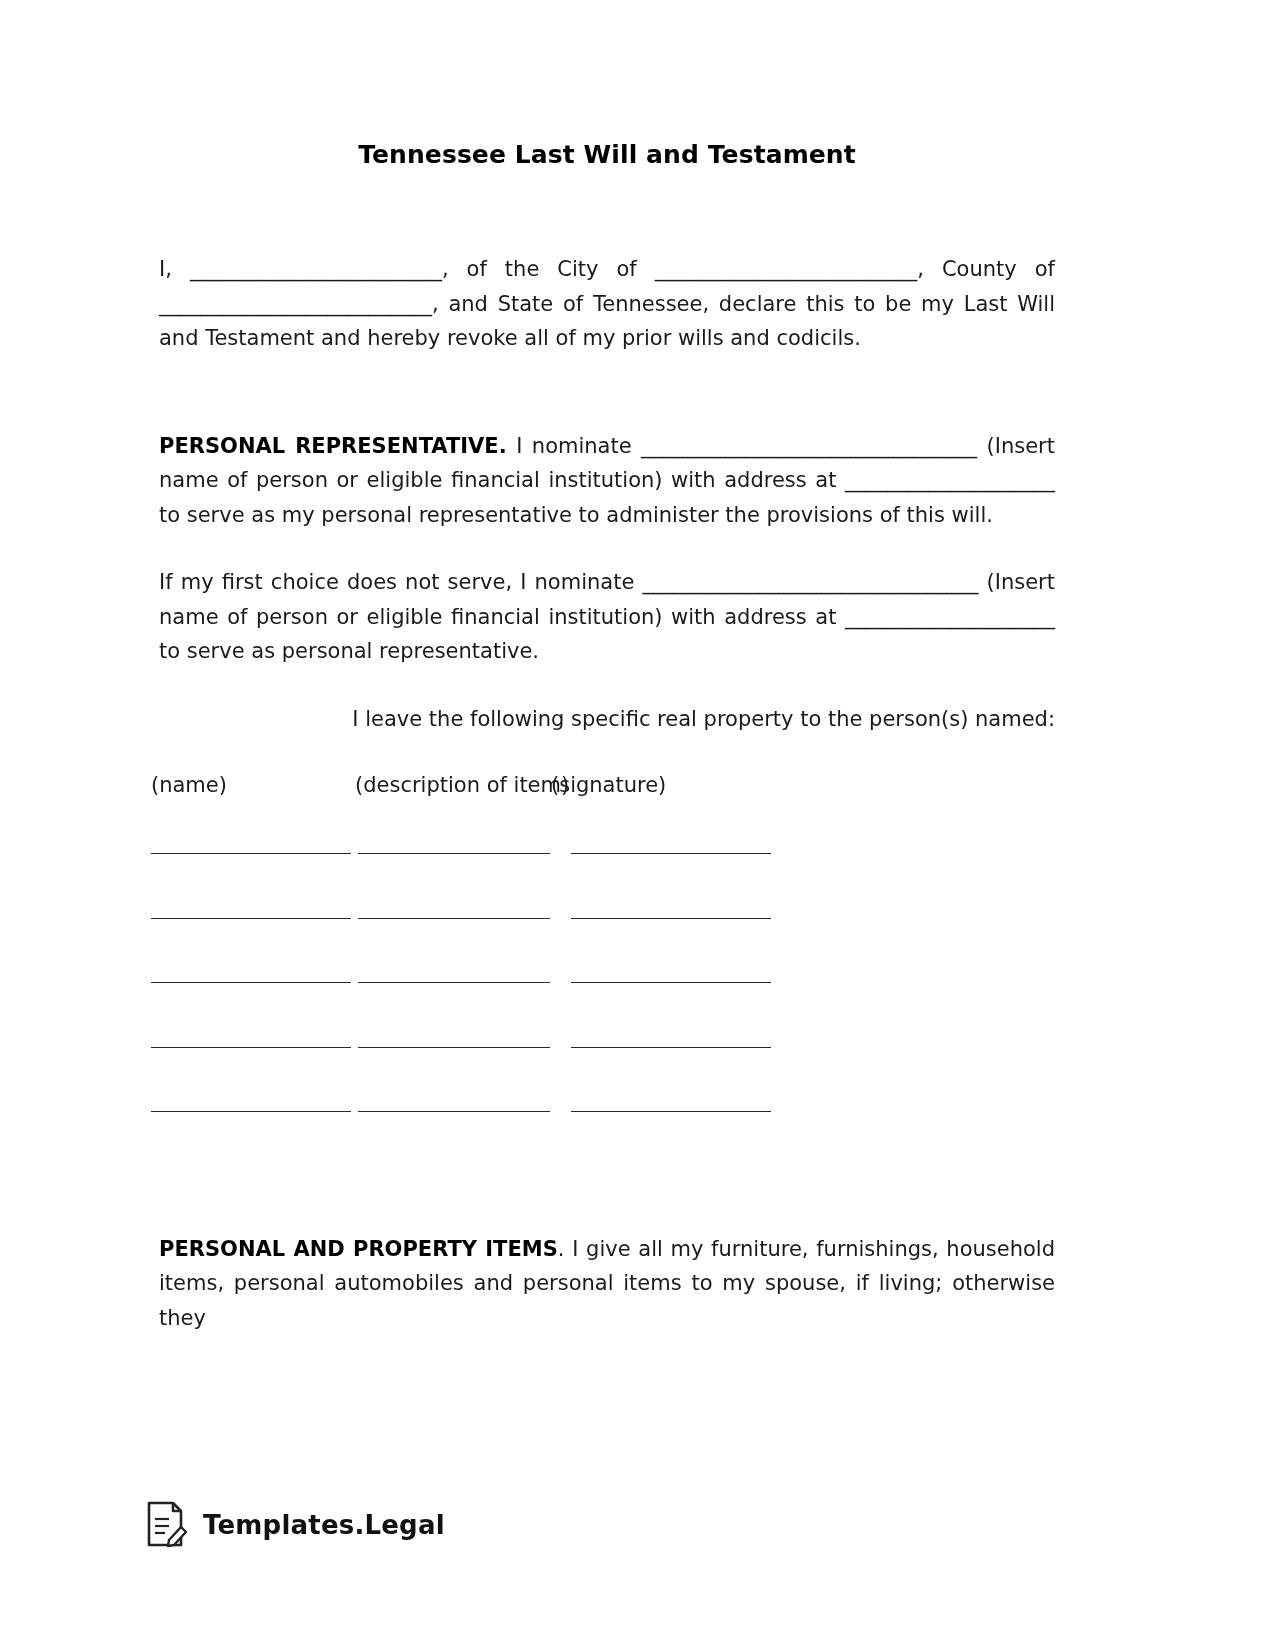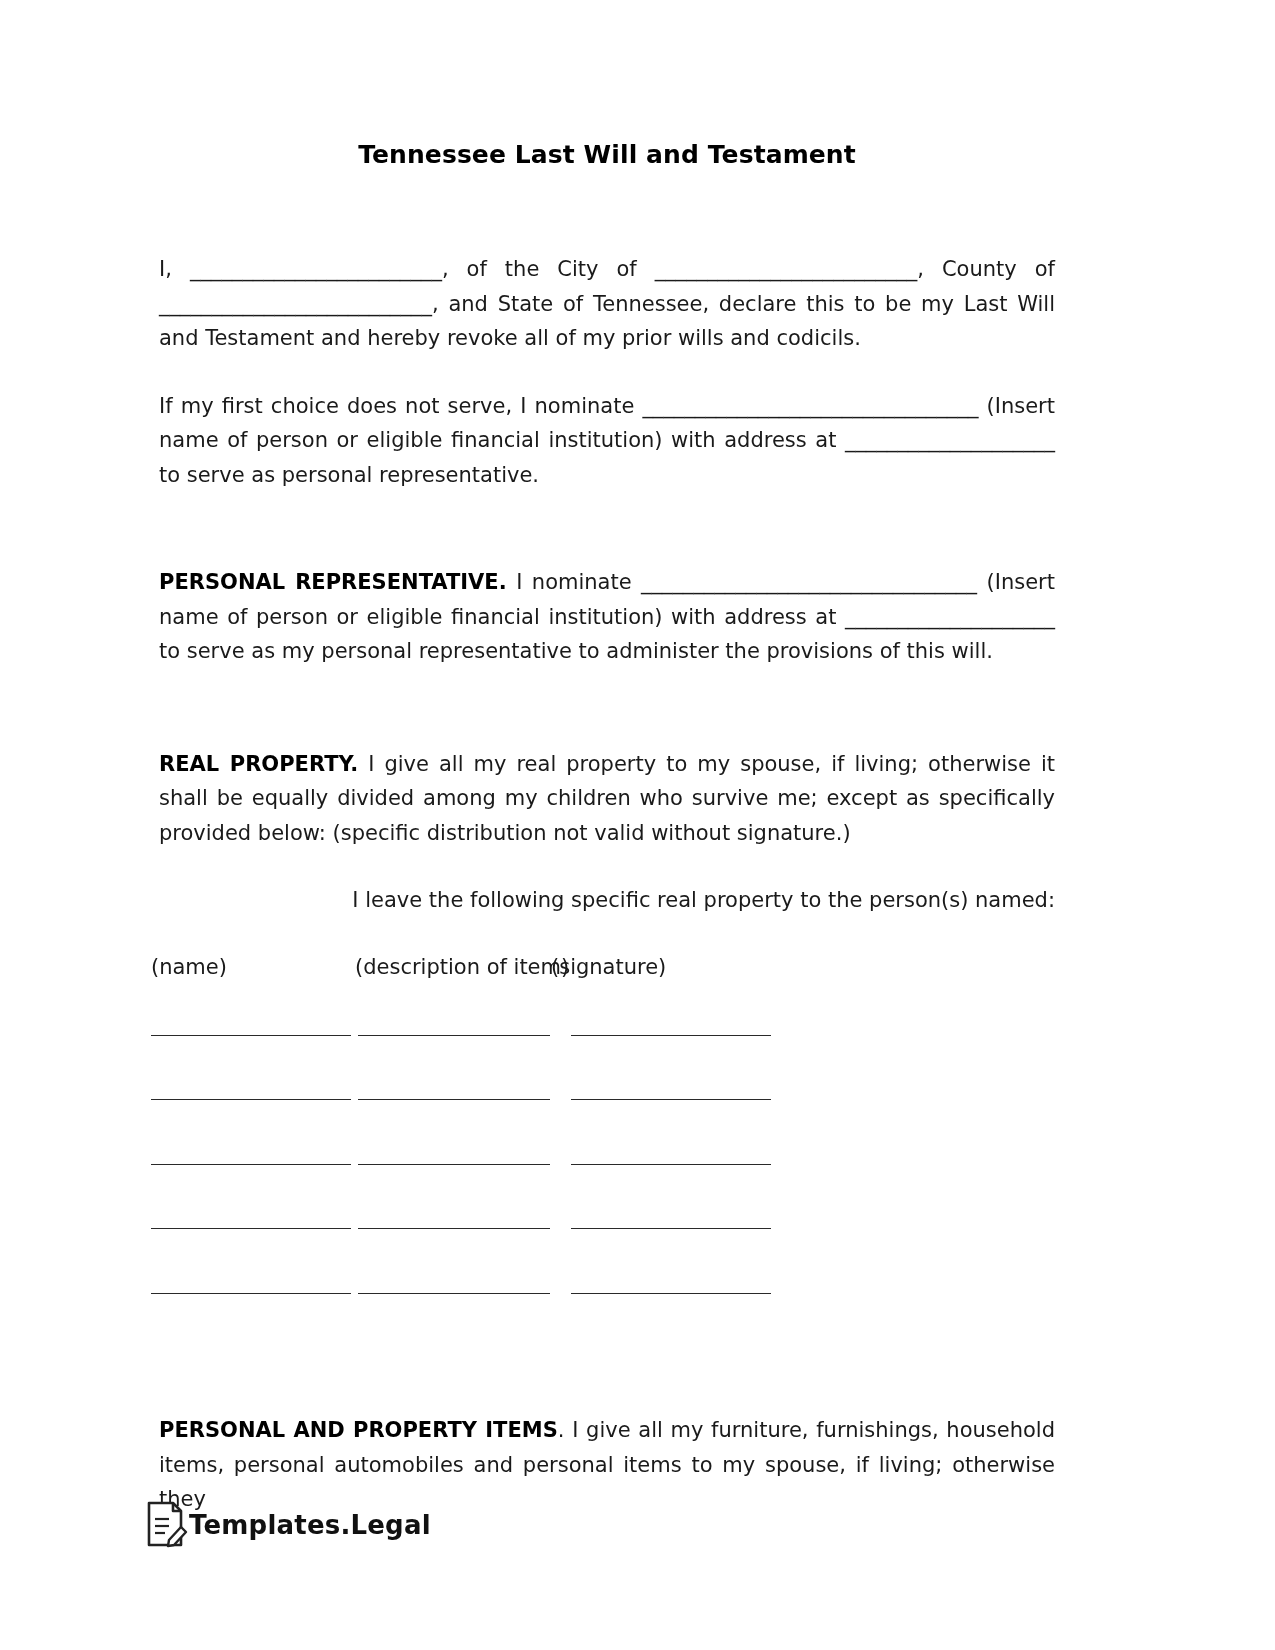--- a/index.html
+++ b/index.html
@@ -86,21 +86,21 @@
   .ul-1 { left: 8px;   width: 200px; }
   .ul-2 { left: 215px; width: 192px; }
   .ul-3 { left: 428px; width: 200px; }
 
   .footer {
     position: absolute;
     left: 143px;
     bottom: 100px;
     display: flex;
     align-items: center;
-    gap: 0;
+    gap: 14px;
   }
   .footer-logo {
     width: 46px;
     height: 50px;
     position: relative;
   }
   .footer-brand {
     font-size: 26px;
     font-weight: bold;
     color: #111;
@@ -111,25 +111,24 @@
 <body>
 
 <div class="page">
 
   <div class="content">
 
     <h1 class="doc-title">Tennessee Last Will and Testament</h1>
 
     <p class="para blk-intro">I, ________________________, of the City of _________________________, County of __________________________, and State of Tennessee, declare this to be my Last Will and Testament and hereby revoke all of my prior wills and codicils.</p>
 
+    <p class="para blk-pr-head"><b>PERSONAL REPRESENTATIVE.</b><span> I nominate ________________________________ (Insert name of person or eligible financial institution) with address at ____________________ to serve as my personal representative to administer the provisions of this will.</span></p>
+
     <p class="para blk-pr-second">If my first choice does not serve, I nominate ________________________________ (Insert name of person or eligible financial institution) with address at ____________________ to serve as personal representative.</p>
 
-    <p class="para blk-pr-head"><b>PERSONAL REPRESENTATIVE.</b><span> I nominate ________________________________ (Insert name of person or eligible financial institution) with address at ____________________ to serve as my personal representative to administer the provisions of this will.</span></p>
-
-    <p class="para blk-realprop"><b>REAL PROPERTY.</b><span> I give all my real property to my spouse, if living; otherwise it shall be equally divided among my children who survive me; except as specifically provided below: (specific distribution not valid without signature.)</span></p>
 
     <p class="para nojustify blk-leave">I leave the following specific real property to the person(s) named:</p>
 
     <div class="col-head-row">
       <span class="ch-name">(name)</span>
       <span class="ch-desc">(description of item) </span>
       <span class="ch-sig">(signature)</span>
     </div>
 
     <div class="line-rows">

